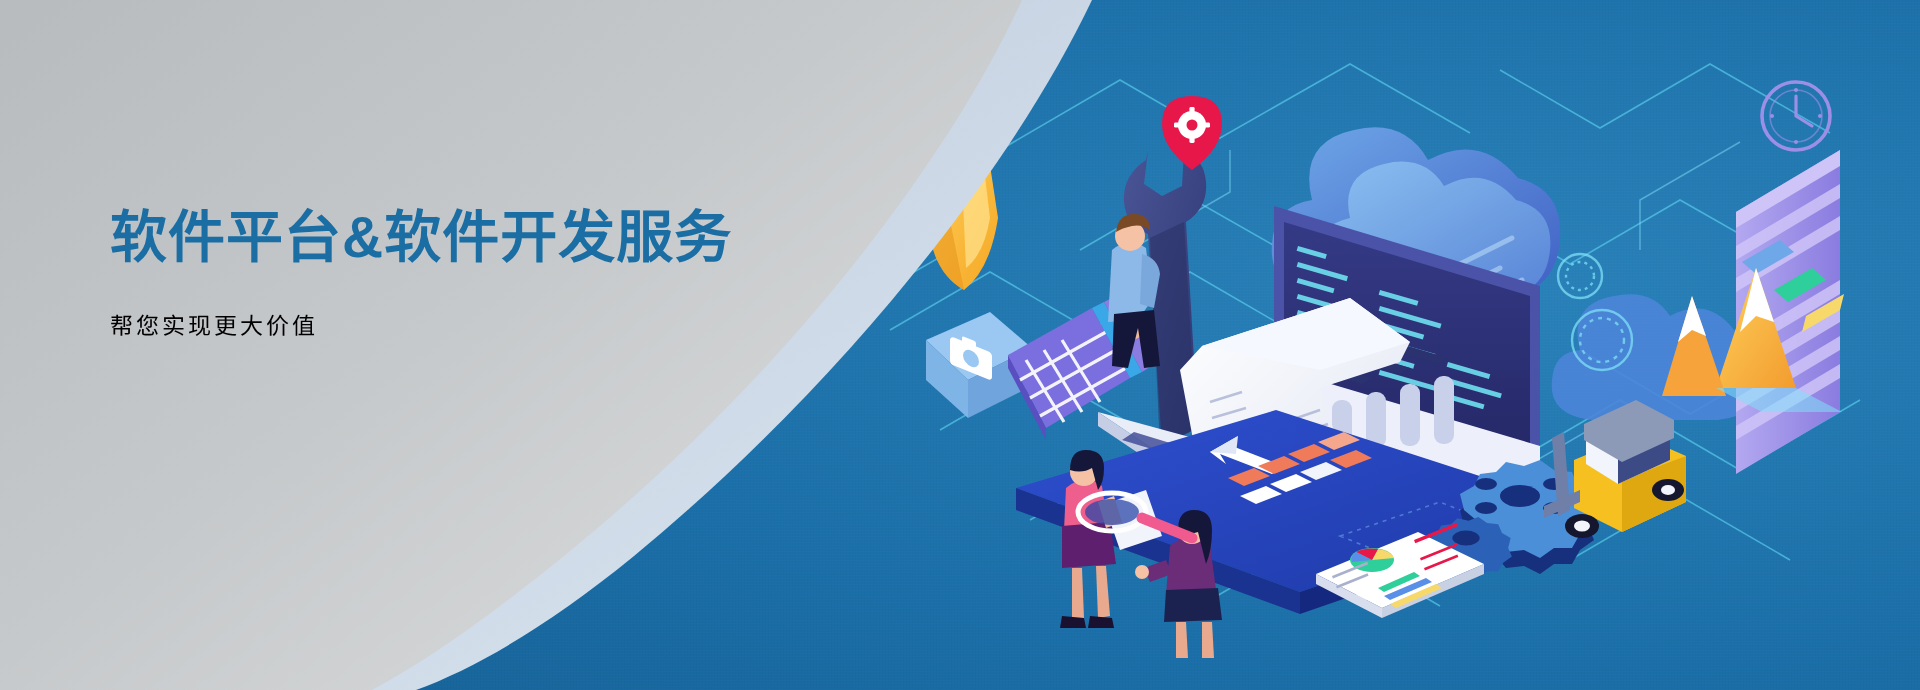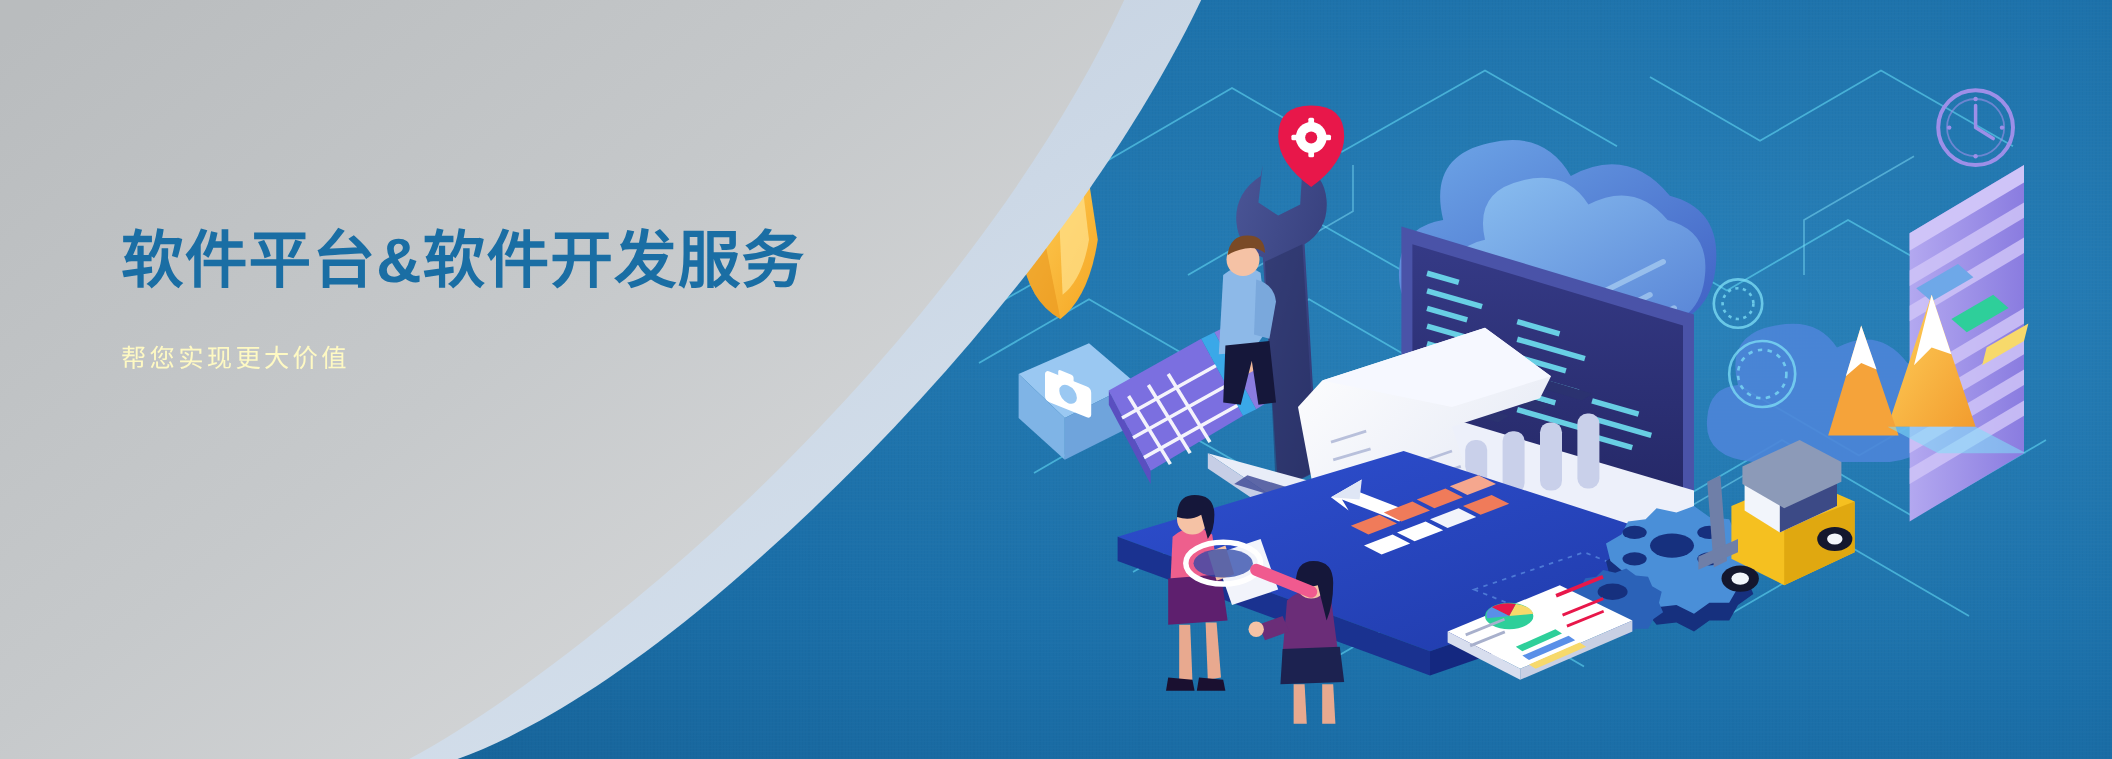--- a/index.html
+++ b/index.html
@@ -42,21 +42,21 @@
     font-size:57px;line-height:1.12;
     font-weight:700;
     color:#1a6ea4;
     letter-spacing:1px;
     white-space:nowrap;
   }
   .subline{
     margin:42px 0 0 0;
     font-size:23px;line-height:1.3;
     font-weight:400;
-    color:#fef9c3;
+    color:#000000;
     letter-spacing:3px;
   }
 
   
   .illus{position:absolute;left:880px;top:40px;width:1040px;height:620px;}
 </style>
 </head>
 <body>
 
 <div class="banner">

